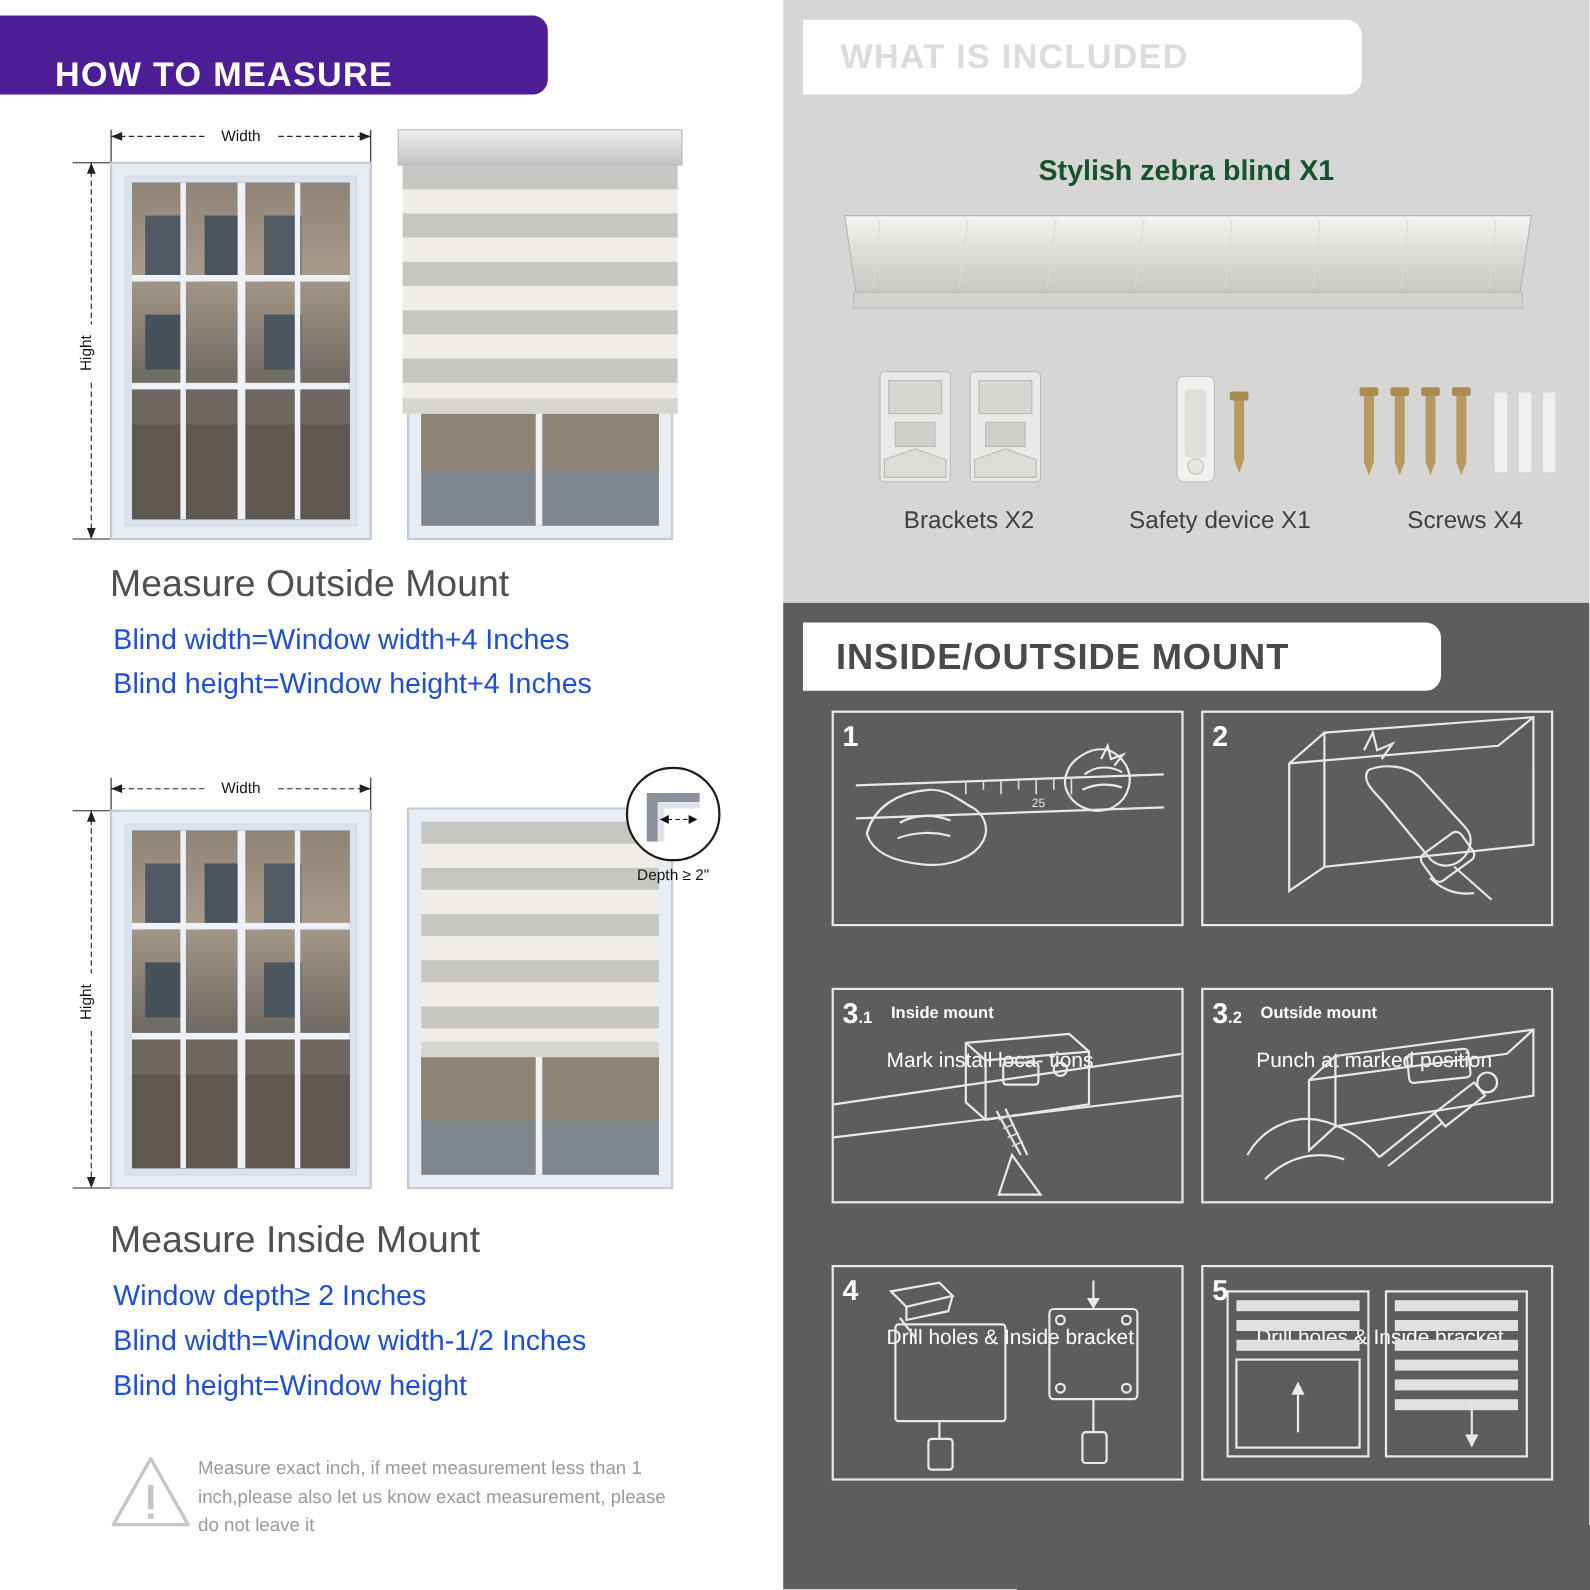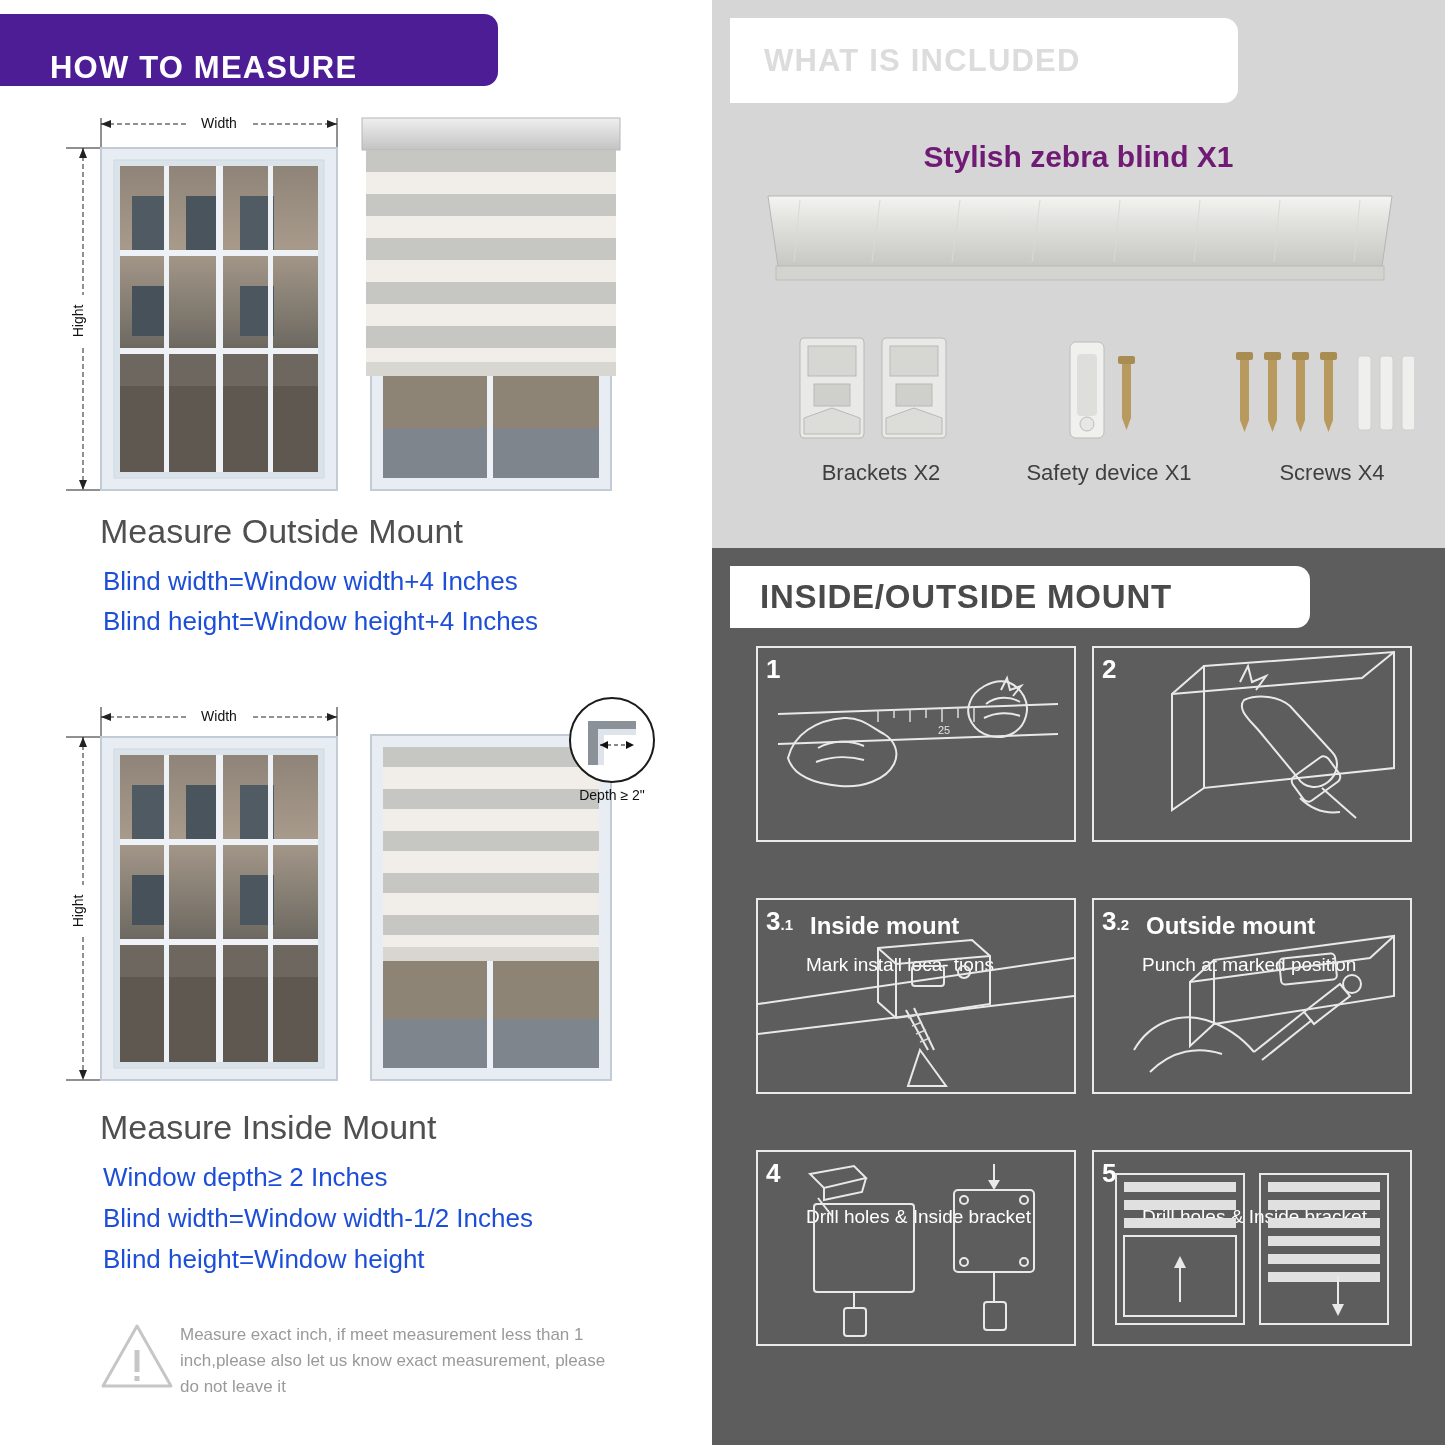--- a/index.html
+++ b/index.html
@@ -36,46 +36,46 @@
     position:absolute;font-size:26px;color:#1d4ed8;
   }
 
   .note-text{position:absolute;font-size:17px;color:#9a9a9a;line-height:26px;width:440px;}
 
   
   .right-top{position:absolute;left:712px;top:0;width:733px;height:548px;background:#d6d6d6;}
   .right-bot{position:absolute;left:712px;top:548px;width:733px;height:897px;background:#5d5d5d;}
 
   #tab-included{
-    position:absolute;left:18px;top:18px;width:508px;height:85px;
+    position:absolute;left:18px;top:18px;width:508px;height:68px;
     background:#ffffff;border-radius:0 14px 14px 0;
     display:flex;align-items:center;padding-left:34px;box-sizing:border-box;
   }
   #tab-included span{color:#dcdcdc;font-size:31px;font-weight:bold;letter-spacing:1.2px;}
 
   #tab-mount{
     position:absolute;left:18px;top:18px;width:580px;height:62px;
     background:#ffffff;border-radius:0 14px 14px 0;
     display:flex;align-items:center;padding-left:30px;box-sizing:border-box;
   }
   #tab-mount span{color:#4a4a4a;font-size:33px;font-weight:bold;letter-spacing:.8px;}
 
-  .inc-title{position:absolute;font-size:30px;color:#701a75;font-weight:bold;}
+  .inc-title{position:absolute;font-size:26px;color:#14532d;font-weight:bold;}
   .inc-cap{position:absolute;font-size:22px;color:#3f3f3f;}
 
   
   .step{
     position:absolute;border:2px solid #eaeaea;box-sizing:border-box;
   }
   .step-num{
     position:absolute;left:8px;top:6px;color:#ffffff;font-size:26px;font-weight:bold;
   }
   .step-num small{font-size:15px;}
   .step-inline{
-    position:absolute;left:52px;top:12px;color:#ffffff;font-size:24px;font-weight:bold;
+    position:absolute;left:52px;top:12px;color:#ffffff;font-size:15px;font-weight:bold;
   }
   .step-cap{position:absolute;color:#ffffff;font-size:19px;}
 
   
   .sk{stroke:#e9e9e9;fill:none;stroke-width:2;}
   .sk-thin{stroke:#dcdcdc;fill:none;stroke-width:1.5;}
 
   .warn-tri{position:absolute;}
 </style>
 </head>

